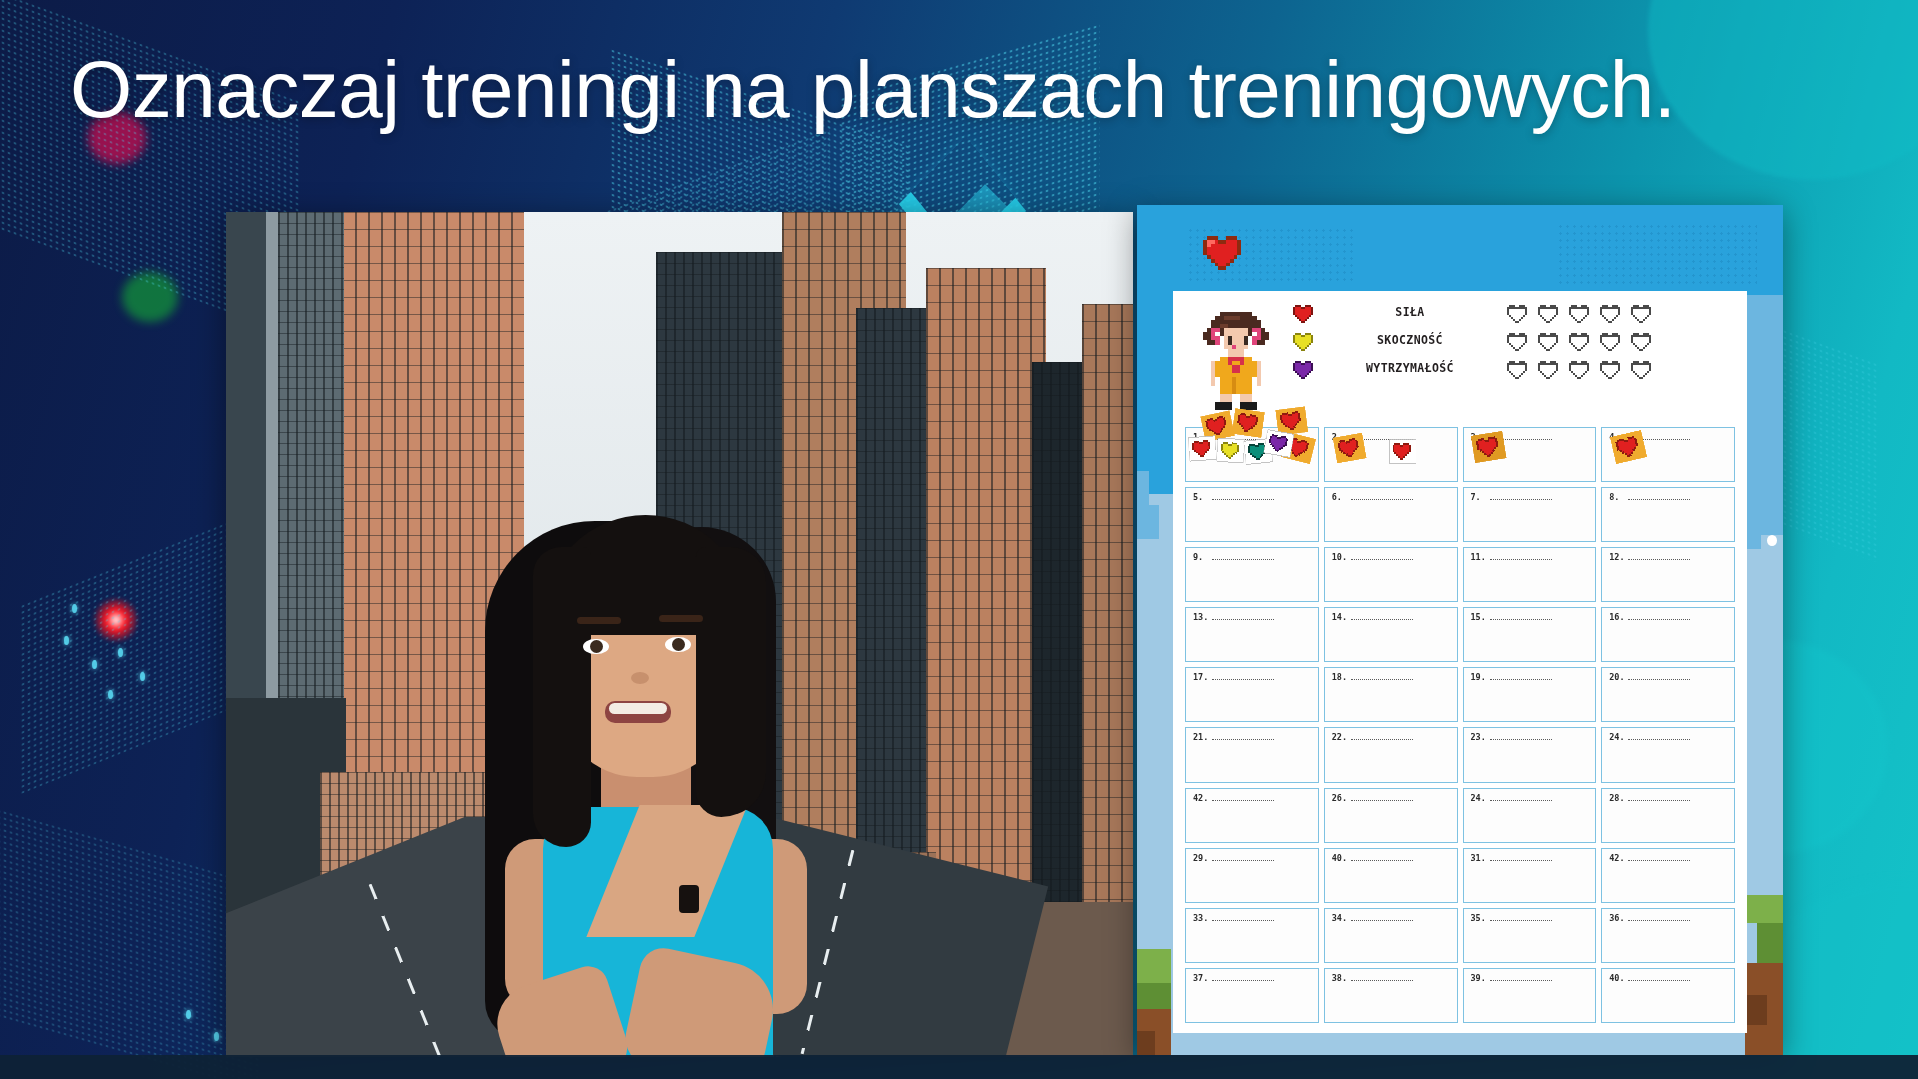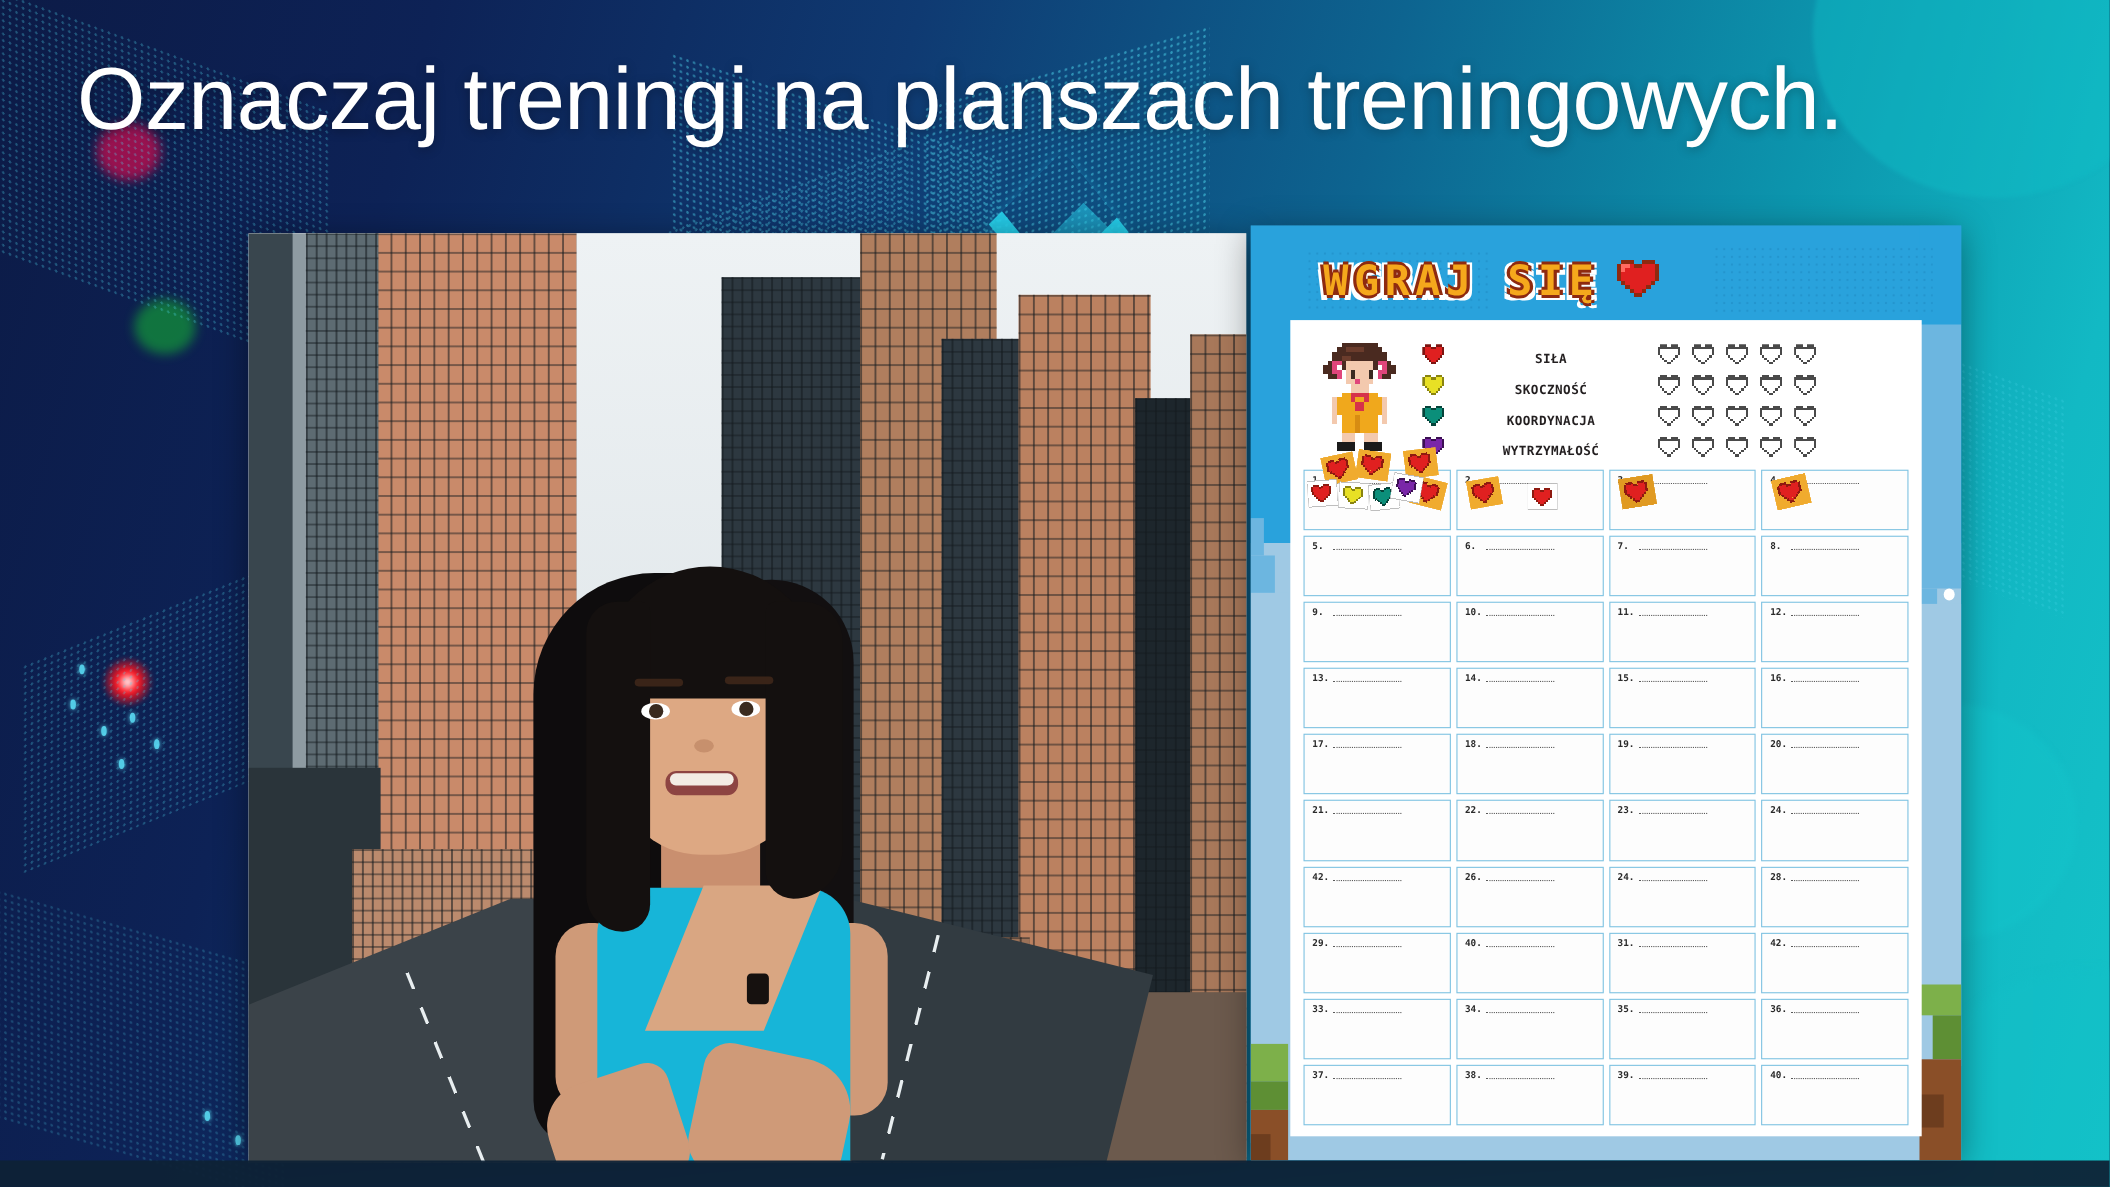--- a/index.html
+++ b/index.html
@@ -116,21 +116,21 @@
   .pixfont{font-family:"DejaVu Sans Mono",monospace;font-weight:bold;font-size:38px;
     letter-spacing:5px;color:#f5a81c;
     text-shadow:3px 0 0 #8e2a10,-3px 0 0 #8e2a10,0 3px 0 #8e2a10,0 -3px 0 #8e2a10,
                 5px 5px 0 #ffffff,-5px -2px 0 #ffffff,5px -2px 0 #ffffff,-5px 5px 0 #ffffff;}
 
   #paper{position:absolute;left:36px;top:86px;width:574px;height:742px;background:#ffffff;}
 
   #statblock{position:absolute;left:14px;top:10px;width:548px;height:120px;}
   #avatar{position:absolute;left:12px;top:6px;width:74px;height:108px;}
   #statlist{position:absolute;left:106px;top:4px;width:440px;}
-  .statrow{display:flex;align-items:flex-end;height:28px;}
+  .statrow{display:flex;align-items:flex-start;height:28px;}
   .statheart{width:22px;height:20px;flex:0 0 22px;margin-right:14px;}
   .statname{width:162px;text-align:center;font-family:"DejaVu Sans Mono",monospace;
     font-size:11.5px;font-weight:bold;color:#231f20;letter-spacing:.4px;}
   .hearts{display:flex;gap:9px;margin-left:16px;}
 
   #grid{position:absolute;left:12px;top:136px;width:550px;height:596px;
     display:grid;grid-template-columns:repeat(4,1fr);grid-template-rows:repeat(10,1fr);gap:5px;}
   .cell{border:1.6px solid #7ec2e2;background:#fdfdfd;position:relative;}
   .cellnum{position:absolute;left:7px;top:4px;font-family:"DejaVu Sans Mono",monospace;
     font-size:8.5px;font-weight:bold;color:#2b2b2b;}
@@ -276,21 +276,20 @@
     <div class="cloud" style="right:6px;top:330px;width:10px;height:11px;border-radius:50%;"></div>
     <div class="pixblock grass" style="right:0;top:690px;width:38px;height:28px;"></div>
     <div class="pixblock grass2" style="right:0;top:718px;width:26px;height:40px;"></div>
     <div class="pixblock dirt" style="right:0;top:758px;width:38px;height:92px;"></div>
     <div class="pixblock dirt2" style="right:16px;top:790px;width:22px;height:30px;"></div>
 
     <div class="dotpat" style="left:50px;top:22px;width:170px;height:58px;"></div>
     <div class="dotpat" style="left:420px;top:18px;width:200px;height:62px;"></div>
 
     <div id="sheet-title">
-      <span class="pixfont">WGRAJ SIĘ</span>
       <svg class="hsvg" width="42" height="38" viewBox="0 0 11 10" shape-rendering="crispEdges">
         <g fill="#8e2a10">
           <rect x="1" y="0" width="3" height="1"></rect>
             <rect x="6" y="0" width="3" height="1"></rect>
           <rect x="0" y="1" width="1" height="4"></rect>
             <rect x="9" y="1" width="1" height="4"></rect>
           <rect x="4" y="1" width="2" height="1"></rect>
           <rect x="1" y="5" width="1" height="1"></rect>
             <rect x="8" y="5" width="1" height="1"></rect>
           <rect x="2" y="6" width="1" height="1"></rect>
@@ -447,44 +446,20 @@
                 </svg>
               <svg width="22" height="20" viewBox="0 0 11 10" shape-rendering="crispEdges">
                   <path d="M1 0h3v1H1zM6 0h3v1H6zM0 1h1v4H0zM9 1h1v4H9zM4 1h2v1H4zM1 5h1v1H1zM8 5h1v1H8zM2 6h1v1H2zM7 6h1v1H7zM3 7h1v1H3zM6 7h1v1H6zM4 8h2v1H4zM1 1h3v1H1zM6 1h3v1H6z" fill="#4a4a4a"></path>
                 </svg>
               <svg width="22" height="20" viewBox="0 0 11 10" shape-rendering="crispEdges">
                   <path d="M1 0h3v1H1zM6 0h3v1H6zM0 1h1v4H0zM9 1h1v4H9zM4 1h2v1H4zM1 5h1v1H1zM8 5h1v1H8zM2 6h1v1H2zM7 6h1v1H7zM3 7h1v1H3zM6 7h1v1H6zM4 8h2v1H4zM1 1h3v1H1zM6 1h3v1H6z" fill="#4a4a4a"></path>
                 </svg>
             </span>
           </div>
 
-          <div class="statrow">
-            <svg class="statheart" viewBox="0 0 11 10" shape-rendering="crispEdges">
-              <path d="M1 0h3v1H1zM6 0h3v1H6zM0 1h1v4H0zM9 1h1v4H9zM4 1h2v1H4zM1 5h1v1H1zM8 5h1v1H8zM2 6h1v1H2zM7 6h1v1H7zM3 7h1v1H3zM6 7h1v1H6zM4 8h2v1H4z" fill="#05443a"></path>
-              <path d="M1 1h3v4H1zM6 1h3v4H6zM4 2h2v3H4zM2 5h6v1H2zM3 6h4v1H3zM4 7h2v1H4z" fill="#0b8f7a"></path>
-            </svg>
-            <span class="statname">KOORDYNACJA</span>
-            <span class="hearts">
-              <svg width="22" height="20" viewBox="0 0 11 10" shape-rendering="crispEdges">
-                  <path d="M1 0h3v1H1zM6 0h3v1H6zM0 1h1v4H0zM9 1h1v4H9zM4 1h2v1H4zM1 5h1v1H1zM8 5h1v1H8zM2 6h1v1H2zM7 6h1v1H7zM3 7h1v1H3zM6 7h1v1H6zM4 8h2v1H4zM1 1h3v1H1zM6 1h3v1H6z" fill="#4a4a4a"></path>
-                </svg>
-              <svg width="22" height="20" viewBox="0 0 11 10" shape-rendering="crispEdges">
-                  <path d="M1 0h3v1H1zM6 0h3v1H6zM0 1h1v4H0zM9 1h1v4H9zM4 1h2v1H4zM1 5h1v1H1zM8 5h1v1H8zM2 6h1v1H2zM7 6h1v1H7zM3 7h1v1H3zM6 7h1v1H6zM4 8h2v1H4zM1 1h3v1H1zM6 1h3v1H6z" fill="#4a4a4a"></path>
-                </svg>
-              <svg width="22" height="20" viewBox="0 0 11 10" shape-rendering="crispEdges">
-                  <path d="M1 0h3v1H1zM6 0h3v1H6zM0 1h1v4H0zM9 1h1v4H9zM4 1h2v1H4zM1 5h1v1H1zM8 5h1v1H8zM2 6h1v1H2zM7 6h1v1H7zM3 7h1v1H3zM6 7h1v1H6zM4 8h2v1H4zM1 1h3v1H1zM6 1h3v1H6z" fill="#4a4a4a"></path>
-                </svg>
-              <svg width="22" height="20" viewBox="0 0 11 10" shape-rendering="crispEdges">
-                  <path d="M1 0h3v1H1zM6 0h3v1H6zM0 1h1v4H0zM9 1h1v4H9zM4 1h2v1H4zM1 5h1v1H1zM8 5h1v1H8zM2 6h1v1H2zM7 6h1v1H7zM3 7h1v1H3zM6 7h1v1H6zM4 8h2v1H4zM1 1h3v1H1zM6 1h3v1H6z" fill="#4a4a4a"></path>
-                </svg>
-              <svg width="22" height="20" viewBox="0 0 11 10" shape-rendering="crispEdges">
-                  <path d="M1 0h3v1H1zM6 0h3v1H6zM0 1h1v4H0zM9 1h1v4H9zM4 1h2v1H4zM1 5h1v1H1zM8 5h1v1H8zM2 6h1v1H2zM7 6h1v1H7zM3 7h1v1H3zM6 7h1v1H6zM4 8h2v1H4zM1 1h3v1H1zM6 1h3v1H6z" fill="#4a4a4a"></path>
-                </svg>
-            </span>
-          </div>
 
           <div class="statrow">
             <svg class="statheart" viewBox="0 0 11 10" shape-rendering="crispEdges">
               <path d="M1 0h3v1H1zM6 0h3v1H6zM0 1h1v4H0zM9 1h1v4H9zM4 1h2v1H4zM1 5h1v1H1zM8 5h1v1H8zM2 6h1v1H2zM7 6h1v1H7zM3 7h1v1H3zM6 7h1v1H6zM4 8h2v1H4z" fill="#3c0f54"></path>
               <path d="M1 1h3v4H1zM6 1h3v4H6zM4 2h2v3H4zM2 5h6v1H2zM3 6h4v1H3zM4 7h2v1H4z" fill="#7a27a8"></path>
             </svg>
             <span class="statname">WYTRZYMAŁOŚĆ</span>
             <span class="hearts">
               <svg width="22" height="20" viewBox="0 0 11 10" shape-rendering="crispEdges">
                   <path d="M1 0h3v1H1zM6 0h3v1H6zM0 1h1v4H0zM9 1h1v4H9zM4 1h2v1H4zM1 5h1v1H1zM8 5h1v1H8zM2 6h1v1H2zM7 6h1v1H7zM3 7h1v1H3zM6 7h1v1H6zM4 8h2v1H4zM1 1h3v1H1zM6 1h3v1H6z" fill="#4a4a4a"></path>

